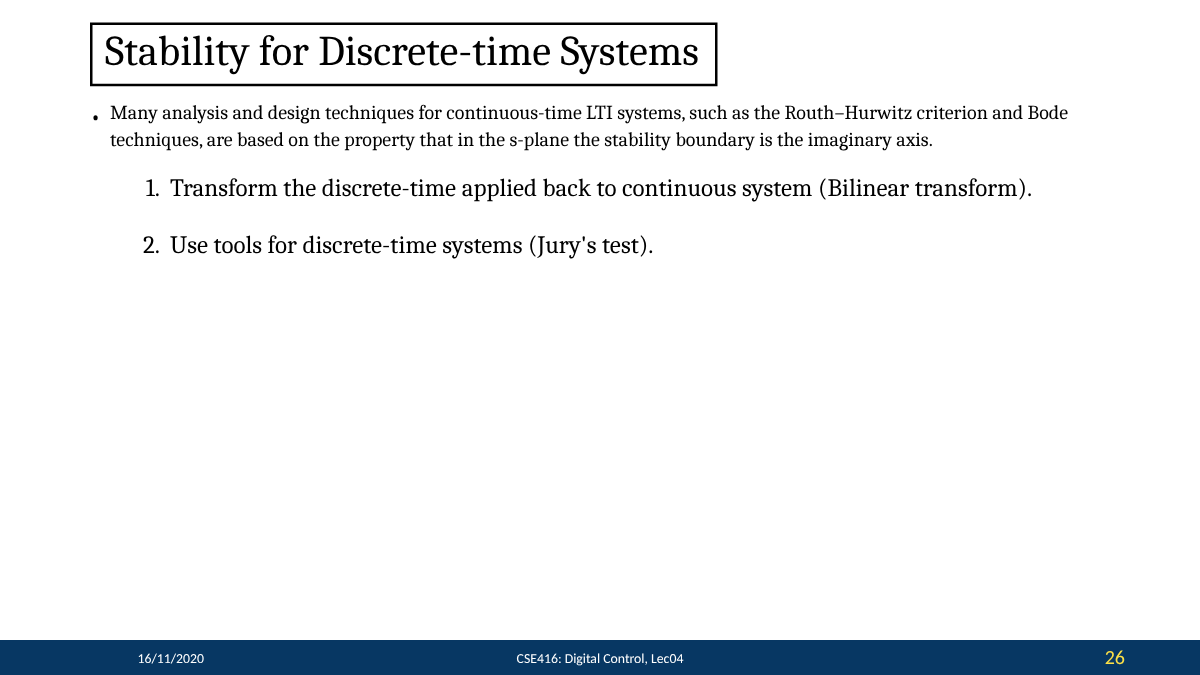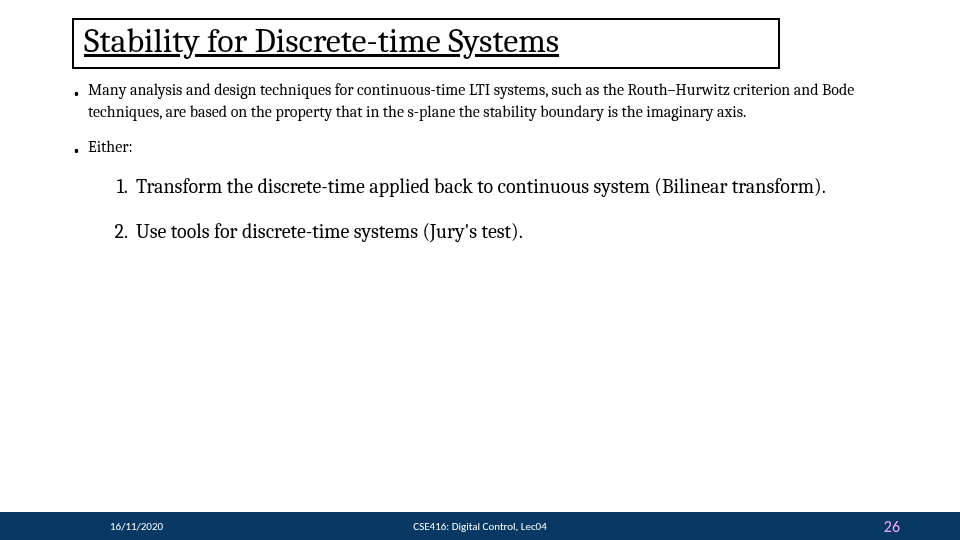--- a/index.html
+++ b/index.html
@@ -1,43 +1,42 @@
 <!DOCTYPE html>
 <html><head>
 <meta charset="utf-8">
 <style>
   * { margin: 0; padding: 0; box-sizing: border-box; }
   html, body { width: 960px; height: 540px; font-family: Cambria, Georgia, 'Times New Roman', serif; background: #fff; color: #000; overflow: hidden; }
   .slide { position: relative; width: 960px; height: 540px; }
-  .title-box { position: absolute; left: 72px; top: 18px; width: 708px; border: 2px solid #000; padding: 2px 10px 6px 10px; text-decoration: underline; }
+  .title-box { position: absolute; left: 72px; top: 18px; width: 502px; border: 2px solid #000; padding: 2px 10px 6px 10px; }
   .title-box h1 { font-size: 34px; font-weight: 400; line-height: 1.15; }
   .body { position: absolute; left: 72px; top: 80px; width: 820px; }
   .bullet { position: relative; padding-left: 16px; margin-bottom: 14px; font-size: 16px; line-height: 1.35; }
   .bullet::before { content: "•"; position: absolute; left: 0; top: 0; font-size: 20px; }
   .numlist { margin-left: 36px; margin-top: 12px; }
   .numitem { font-size: 20px; line-height: 1.35; margin-bottom: 18px; display: flex; }
   .numitem .num { width: 28px; flex-shrink: 0; text-align: right; padding-right: 8px; }
   .numitem .txt { flex: 1; }
   .footer { position: absolute; left: 0; bottom: 0; width: 960px; height: 28px; background: #073763; color: #fff; font-family: Calibri, Arial, sans-serif; font-size: 11px; display: flex; align-items: center; }
   .footer .date { position: absolute; left: 110px; text-align: center; }
   .footer .course { position: absolute; left: 50%; transform: translateX(-50%); }
-  .footer .page { position: absolute; right: 60px; font-size: 16px; color: #f0abfc; }
+  .footer .page { position: absolute; right: 60px; font-size: 16px; color: #fde047; }
 </style>
 </head>
 <body>
 
 <div class="slide">
 
   <div class="title-box">
     <h1>Stability for Discrete-time Systems</h1>
   </div>
 
   <div class="body">
     <div class="bullet">Many analysis and design techniques for continuous-time LTI systems, such as the Routh–Hurwitz criterion and Bode techniques, are based on the property that in the s-plane the stability boundary is the imaginary axis.</div>
-    <div class="bullet">Either:</div>
 
     <div class="numlist">
       <div class="numitem">
         <span class="num">1.</span>
         <span class="txt">Transform the discrete-time applied back to continuous system (Bilinear transform).</span>
       </div>
       <div class="numitem">
         <span class="num">2.</span>
         <span class="txt">Use tools for discrete-time systems (Jury's test).</span>
       </div>

